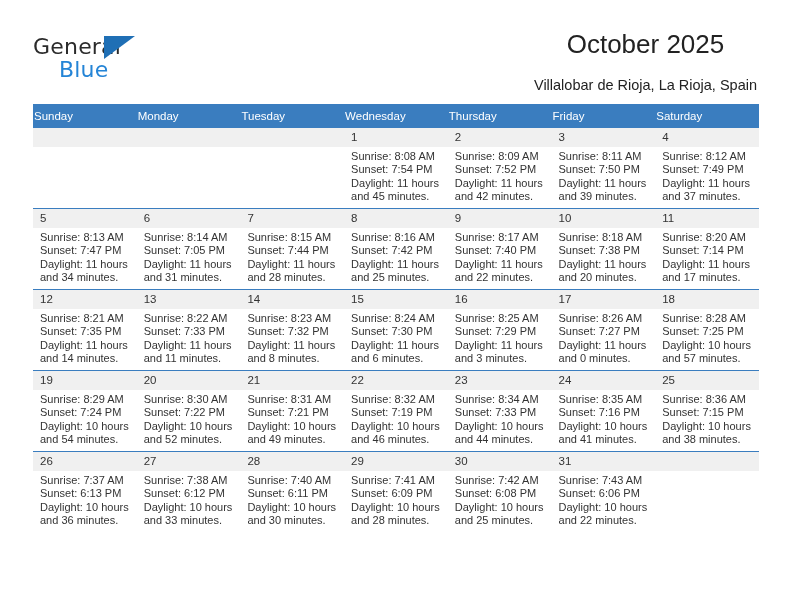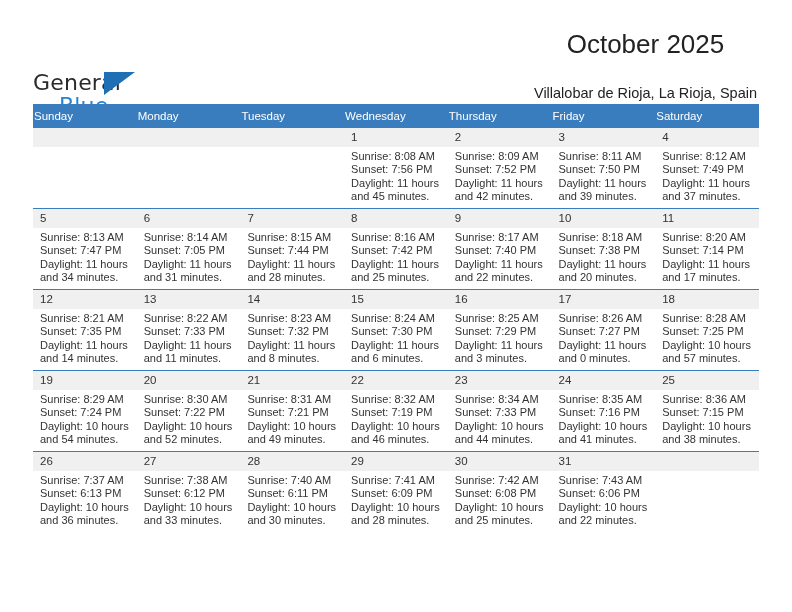--- a/index.html
+++ b/index.html
@@ -28,21 +28,20 @@
     top: 28px;
     right: 35px;
     height: 70px;
   }
   .brand {
     position: absolute;
     left: 0;
     top: 6px;
     width: 220px;
     height: 56px;
-    margin-top: 36px;
   }
   .brand-general {
     position: absolute;
     left: 0;
     top: 0;
     font-size: 22px;
     letter-spacing: 0.2px;
     color: #2b2b2b;
     font-family: "DejaVu Sans", sans-serif;
   }
@@ -71,21 +70,21 @@
     text-align: center;
   }
   .cal-title {
     font-size: 26px;
     color: #222222;
     font-weight: normal;
     line-height: 32px;
     white-space: nowrap;
   }
   .cal-subtitle {
-    margin-top: 24px;
+    margin-top: 16px;
     font-size: 14.5px;
     color: #222222;
     line-height: 18px;
     white-space: nowrap;
   }
 
   
   .calendar {
     position: absolute;
     left: 33px;
@@ -173,21 +172,21 @@
           <td>
             <div class="daynum blank">&nbsp;</div>
           </td>
           <td>
             <div class="daynum blank">&nbsp;</div>
           </td>
           <td>
             <div class="daynum">1</div>
             <div class="info">
               <div>Sunrise: 8:08 AM</div>
-              <div>Sunset: 7:56 PM</div>
+              <div>Sunset: 7:54 PM</div>
               <div>Daylight: 11 hours</div>
               <div>and 45 minutes.</div>
             </div>
           </td>
           <td>
             <div class="daynum">2</div>
             <div class="info">
               <div>Sunrise: 8:09 AM</div>
               <div>Sunset: 7:52 PM</div>
               <div>Daylight: 11 hours</div>

